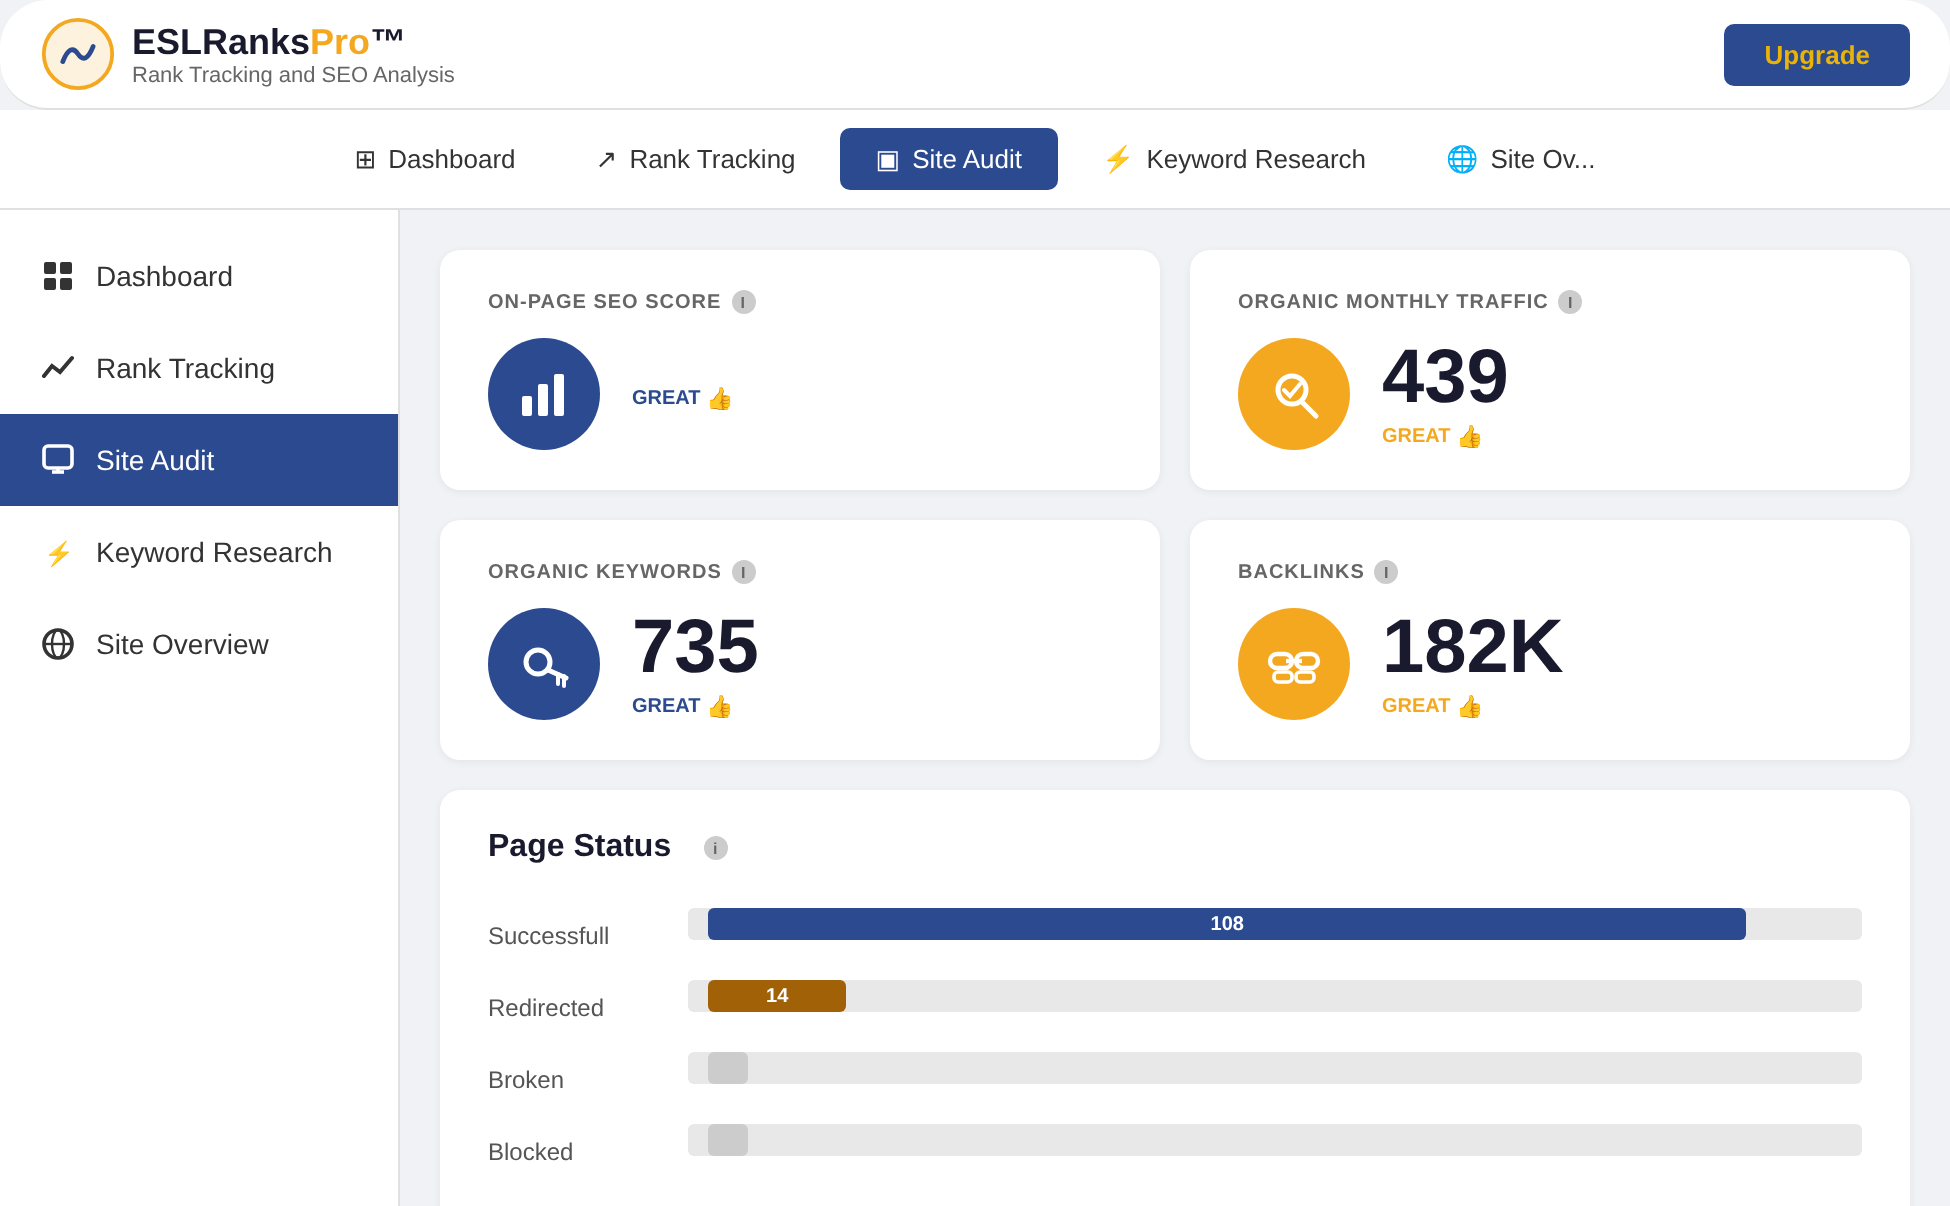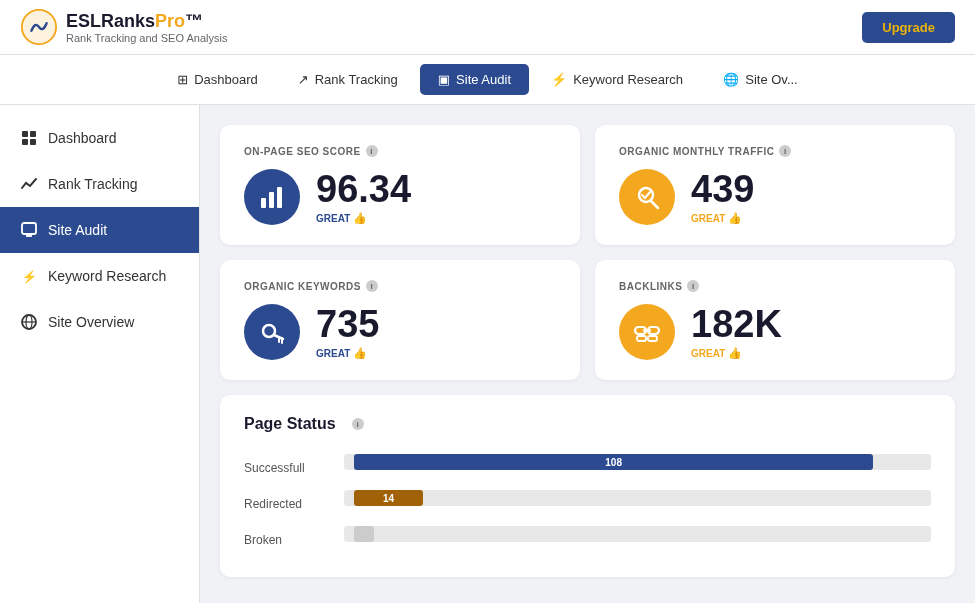--- a/index.html
+++ b/index.html
@@ -7,20 +7,21 @@
 
     
     .header {
       background: #fff;
       height: 55px;
       display: flex;
       align-items: center;
       padding: 2px 20px;
       border-bottom: 1px solid #e0e0e0;
       justify-content: space-between;
+      border-radius: 24px;
     }
     .logo-area {
       display: flex;
       align-items: center;
       gap: 8px;
     }
     .logo-icon {
       width: 38px;
       height: 38px;
     }
@@ -351,21 +352,20 @@
         </div>
         <div class="score-card-body">
           <div class="score-icon-circle blue">
             <svg width="30" height="30" viewBox="0 0 30 30">
               <rect x="4" y="16" width="5" height="10" fill="white" rx="1"></rect>
               <rect x="12" y="10" width="5" height="16" fill="white" rx="1"></rect>
               <rect x="20" y="5" width="5" height="21" fill="white" rx="1"></rect>
             </svg>
           </div>
           <div>
-            <div class="score-value">96.34</div>
             <div class="score-great">
               <span>GREAT</span>
               <span class="thumb-icon">👍</span>
             </div>
           </div>
         </div>
       </div>
 
       <div class="score-card">
         <div class="score-card-title">
@@ -463,16 +463,22 @@
         </div>
       </div>
 
       <div class="status-row">
         <div class="status-label">Broken</div>
         <div class="status-bar-container">
           <div class="status-bar small-navy" style="width: 3%; background: #ccc; min-width: 20px;"></div>
         </div>
       </div>
 
+      <div class="status-row">
+        <div class="status-label">Blocked</div>
+        <div class="status-bar-container">
+          <div class="status-bar small-navy" style="width: 2%; background: #ccc; min-width: 20px;"></div>
+        </div>
+      </div>
     </div>
 
   </div>
 </div>
 
 </body></html>

